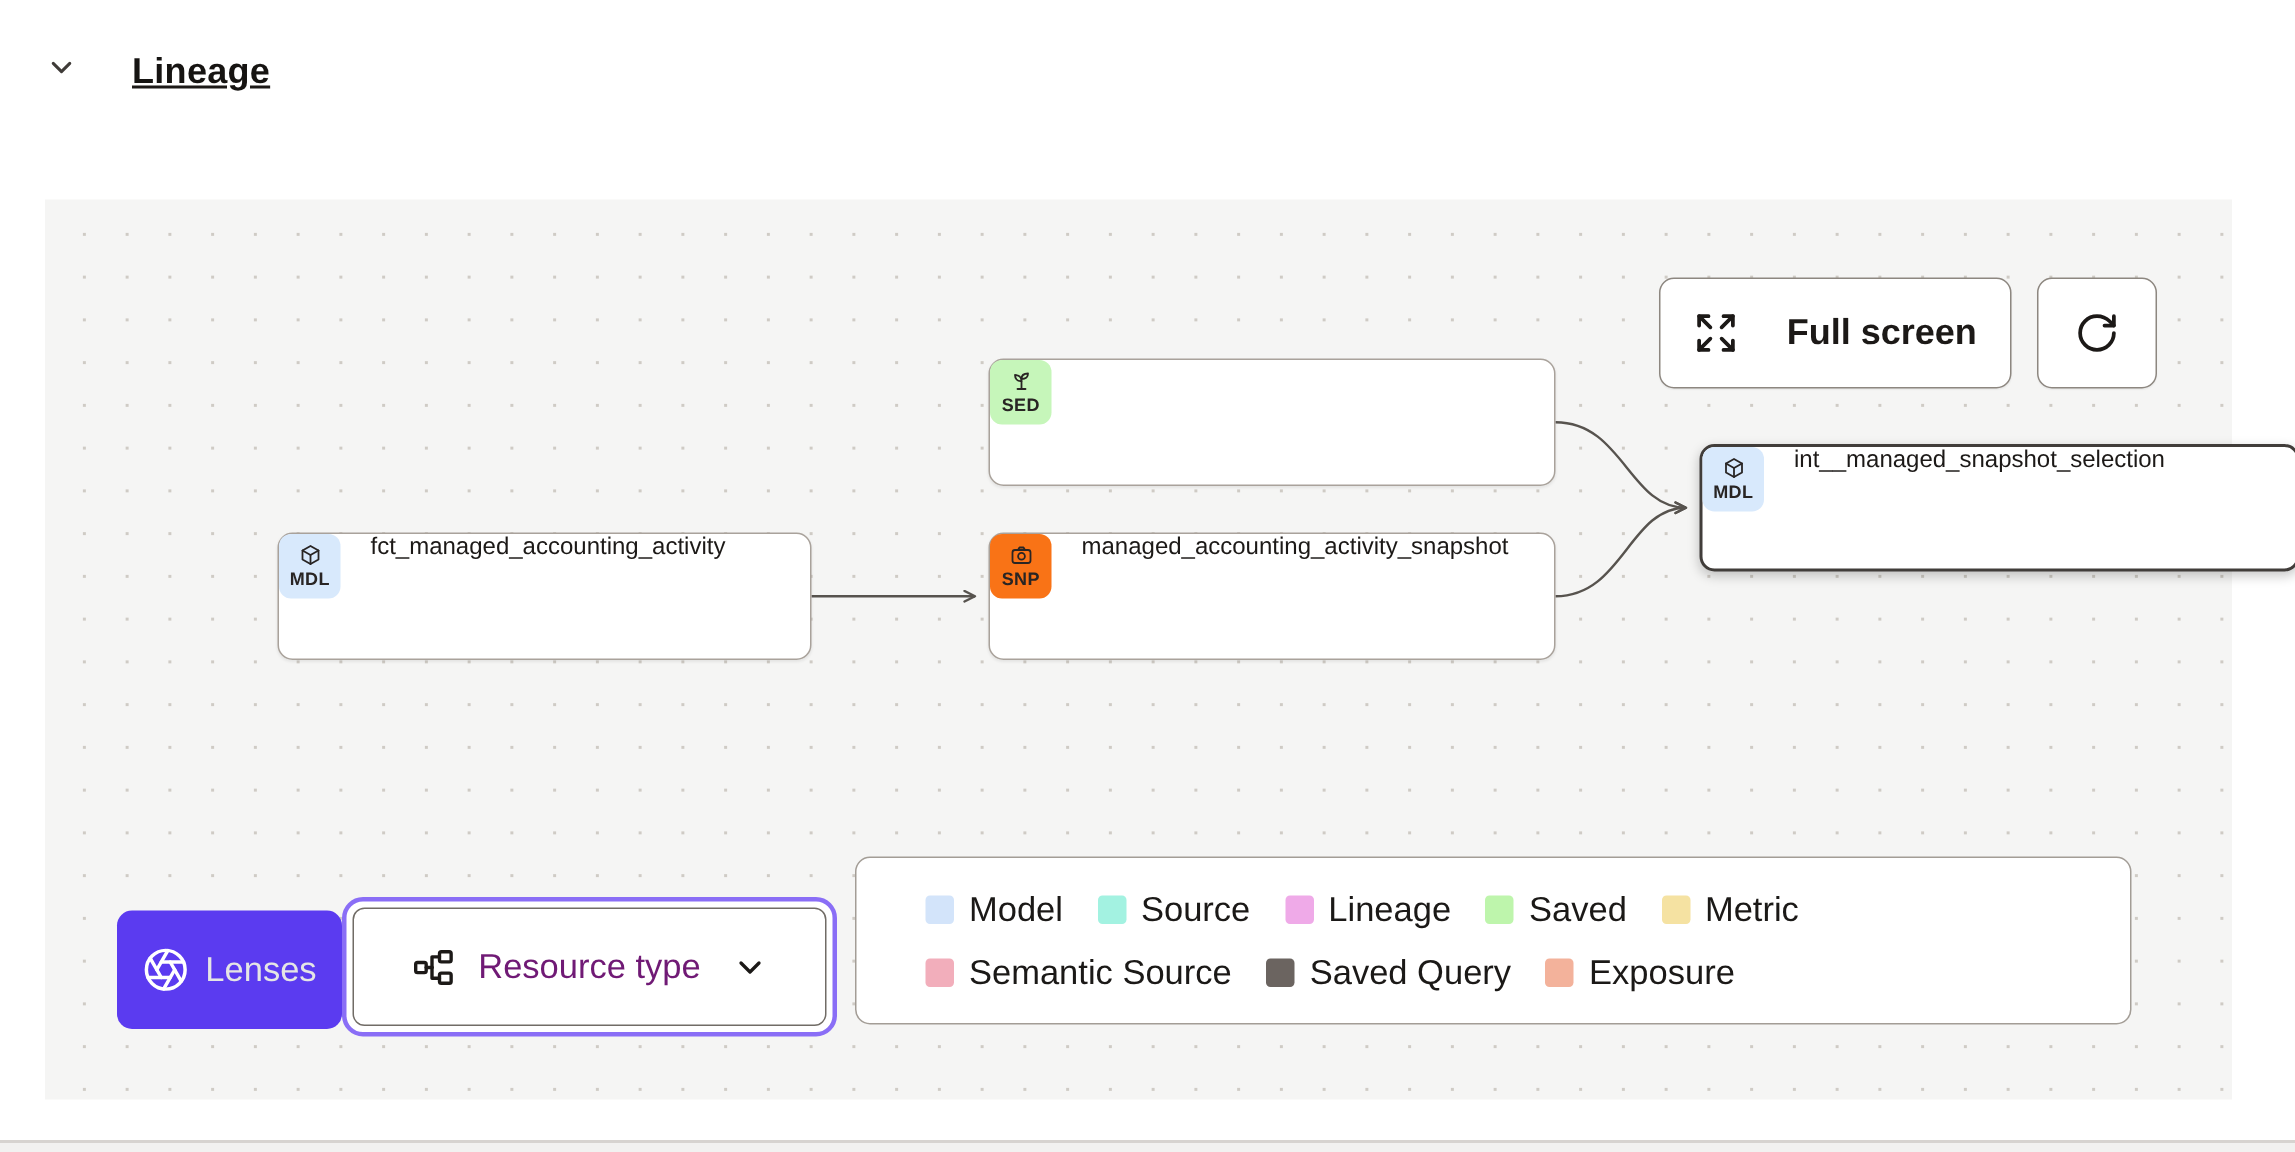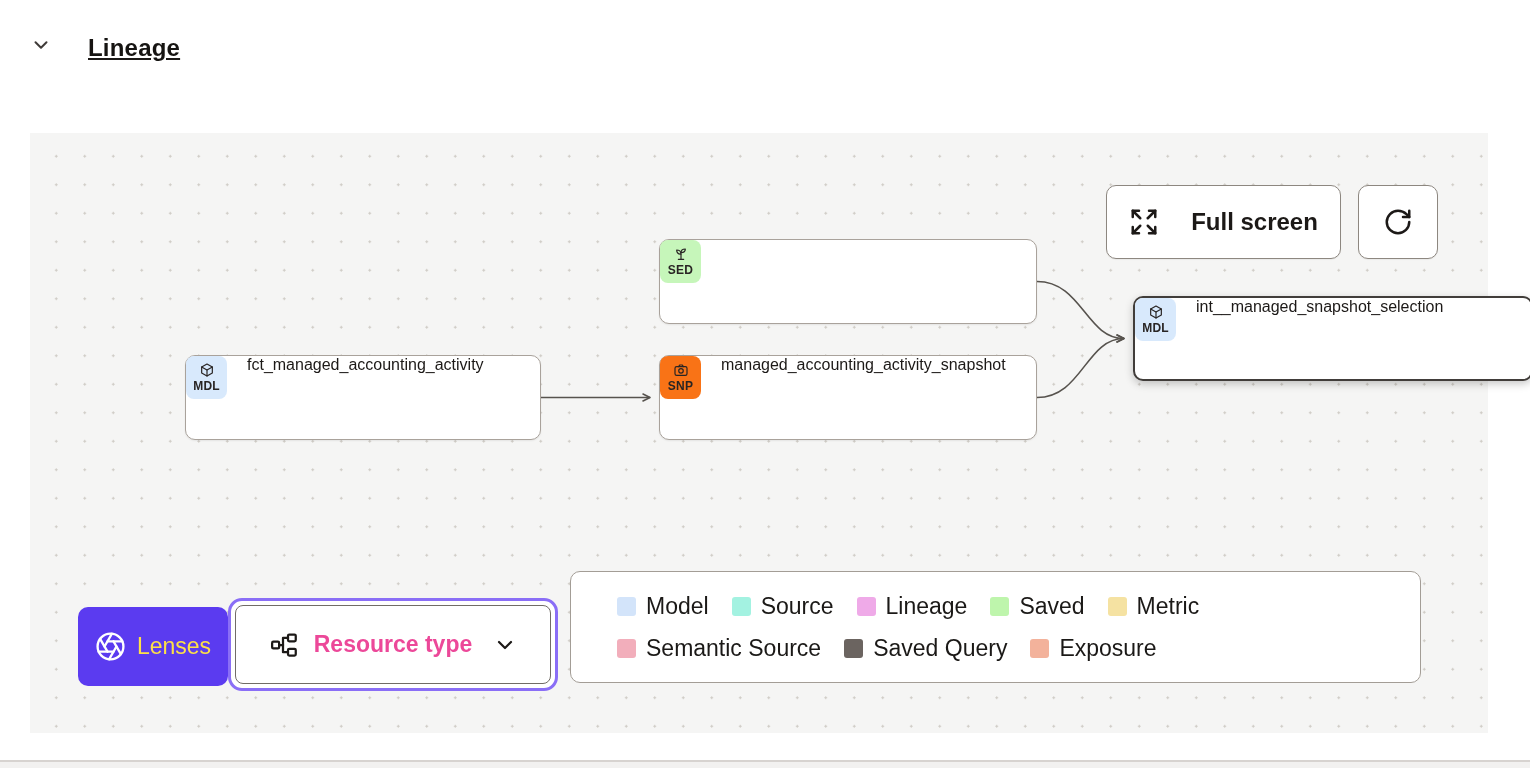--- a/index.html
+++ b/index.html
@@ -53,31 +53,31 @@
   
   .edges { position:absolute; left:0; top:0; width:1458px; height:600px; overflow:visible; pointer-events:none; }
 
   
   .lenses-btn {
     position:absolute; left:48px; top:474px; width:150px; height:79px;
     background:#5b3bf0; border:none; border-radius:10px; cursor:pointer;
     display:flex; align-items:center; justify-content:center; gap:11px; color:#ffffff;
   }
   .lenses-btn svg { width:31px; height:31px; }
-  .lenses-btn .lbl { font-size:23px; font-weight:500; color:#fde047; }
+  .lenses-btn .lbl { font-size:23px; font-weight:500; color:#e5e5e5; }
   .resource-ctl {
     position:absolute; left:198px; top:465px; width:330px; height:93px;
     background:#ffffff; border:3.5px solid #8a6ef6; border-radius:14px; padding:4px; cursor:pointer;
   }
   .resource-inner {
     width:100%; height:100%; border:1.5px solid #716c66; border-radius:8px;
     display:flex; align-items:center; justify-content:center; gap:15px;
   }
   .resource-inner svg.tree { width:30px; height:30px; color:#1c1917; }
-  .resource-inner .lbl { font-size:23px; font-weight:700; color:#ec4899; }
+  .resource-inner .lbl { font-size:23px; font-weight:400; color:#701a75; }
   .resource-inner svg.chev { width:24px; height:24px; color:#1c1917; margin-left:6px; }
 
   
   .legend {
     position:absolute; left:540px; top:438px; width:851px; height:112px;
     background:#ffffff; border:1.5px solid #a39d96; border-radius:10px;
     display:flex; flex-direction:column; justify-content:center; gap:15px; padding-left:46px;
   }
   .legend-row { display:flex; align-items:center; gap:23px; }
   .legend-item { display:flex; align-items:center; gap:10px; }

